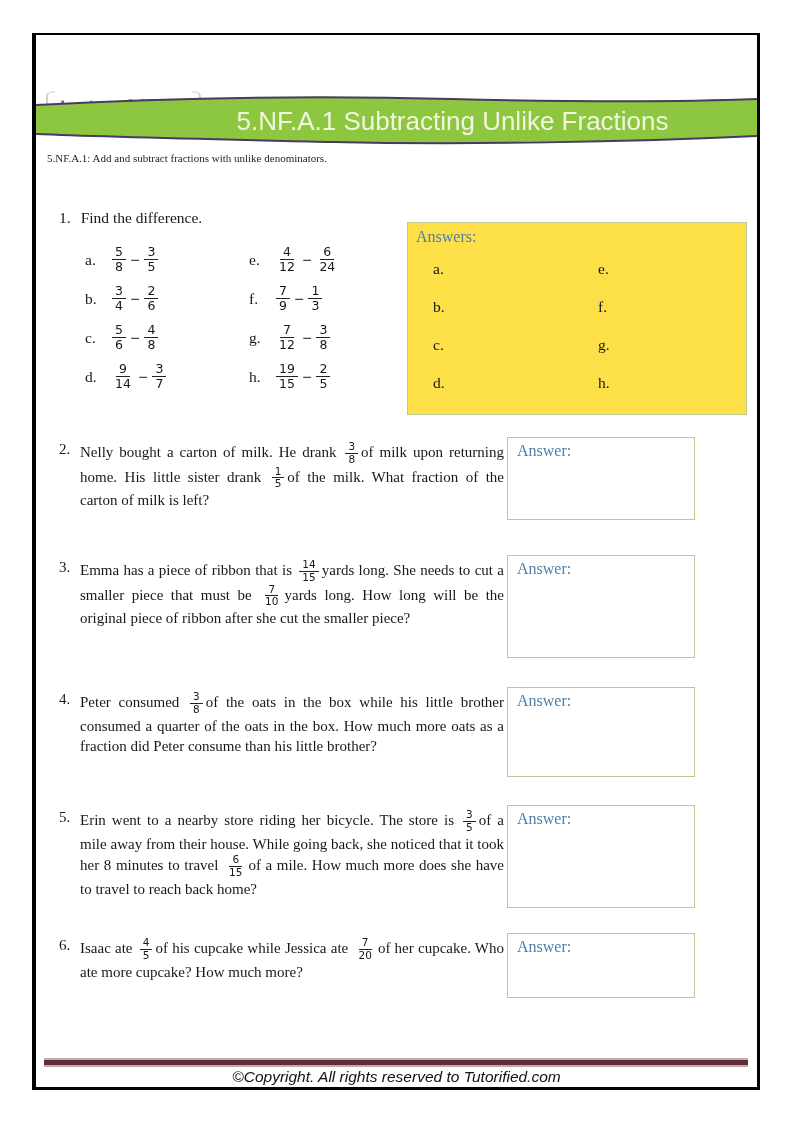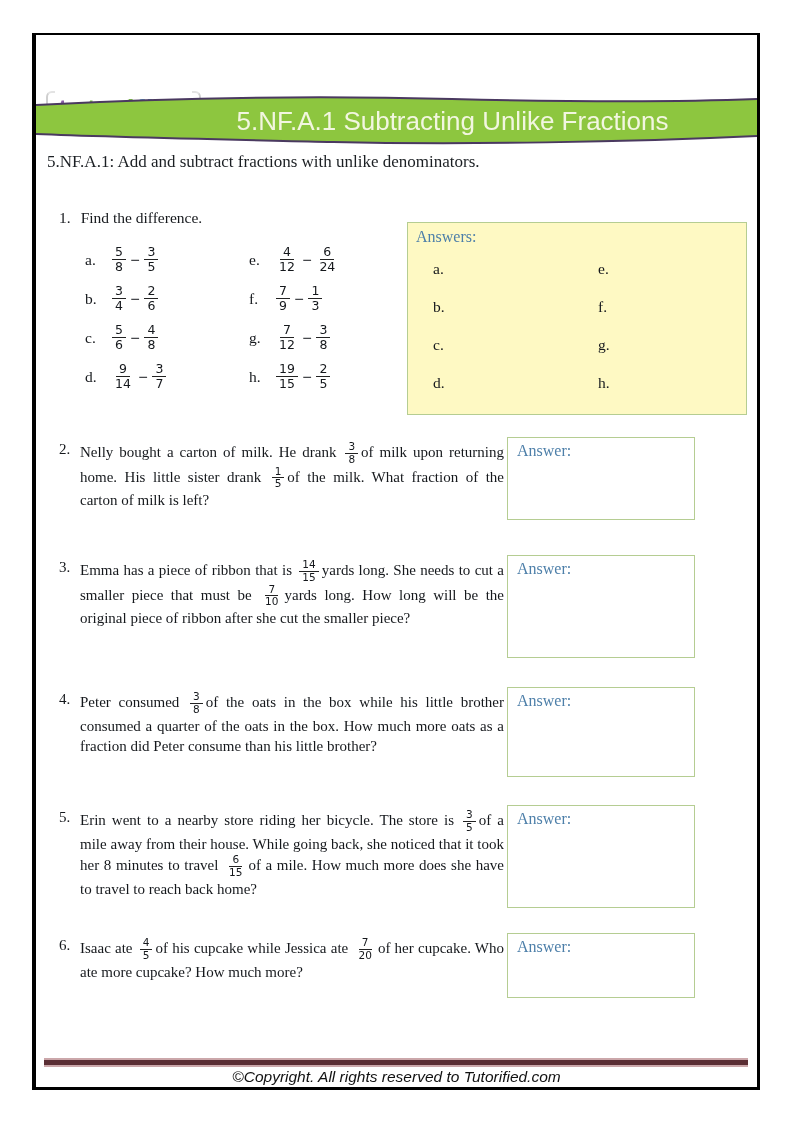--- a/index.html
+++ b/index.html
@@ -16,38 +16,38 @@
   .logo-bracket.r{border-right:2px solid #cfcfcf;border-top:2px solid #e3e3e3;border-bottom:2px solid #e3e3e3;border-radius:0 6px 6px 0;}
   .logo-word{font-family:"Liberation Sans",sans-serif;font-weight:bold;font-size:28px;letter-spacing:1px;padding:0 3px;}
 
   
   .banner{position:absolute;left:0;top:58px;width:100%;height:56px;}
   .banner svg{position:absolute;inset:0;width:100%;height:100%;}
   .banner-title{position:absolute;inset:0;display:flex;align-items:center;justify-content:center;
                 padding-left:112px;box-sizing:border-box;
                 font-family:"Liberation Sans",sans-serif;font-size:26px;color:#f2f6e0;}
 
-  .standard{position:absolute;left:11px;top:117px;font-size:17px;color:#1b1f23;}
+  .standard{position:absolute;left:11px;top:117px;font-size:11px;color:#1b1f23;}
 
   
   .q1-heading{position:absolute;left:23px;top:174px;font-size:15.5px;}
   .q1-heading .qnum{margin-right:10px;}
   .ex-grid{position:absolute;left:49px;top:205px;display:grid;grid-auto-flow:column;
            grid-template-rows:repeat(4,39px);grid-template-columns:164px auto;}
   .ex-item{display:flex;align-items:center;}
   .ex-label{width:27px;font-size:15.5px;}
   .expr{display:inline-flex;align-items:center;font-family:"DejaVu Sans",sans-serif;font-size:12.5px;}
   .frac{display:inline-flex;flex-direction:column;align-items:center;line-height:1.12;}
   .frac .fn{padding:0 3px;border-bottom:1.3px solid #222;}
   .frac .fd{padding:0 3px;}
   .op{margin:0 4px;}
 
   
   .answers-box{position:absolute;left:371px;top:187px;width:340px;height:193px;box-sizing:border-box;
-               border:1px solid #b5cd92;background:#fef9c3;}
+               border:1px solid #b5cd92;background:#fde047;}
   .blue-label{font-size:16px;color:#4d7fa9;}
   .answers-box .blue-label{position:absolute;left:8px;top:5px;}
   .answers-grid{position:absolute;left:25px;top:27px;display:grid;grid-auto-flow:column;
                 grid-template-rows:repeat(4,38px);grid-template-columns:165px auto;align-items:center;}
   .ans-slot{font-size:15.5px;}
 
   
   .qrow{position:absolute;left:23px;width:698px;}
   .qbody{display:flex;}
   .qnum-col{width:21px;flex:none;font-size:15px;padding-top:4px;}

